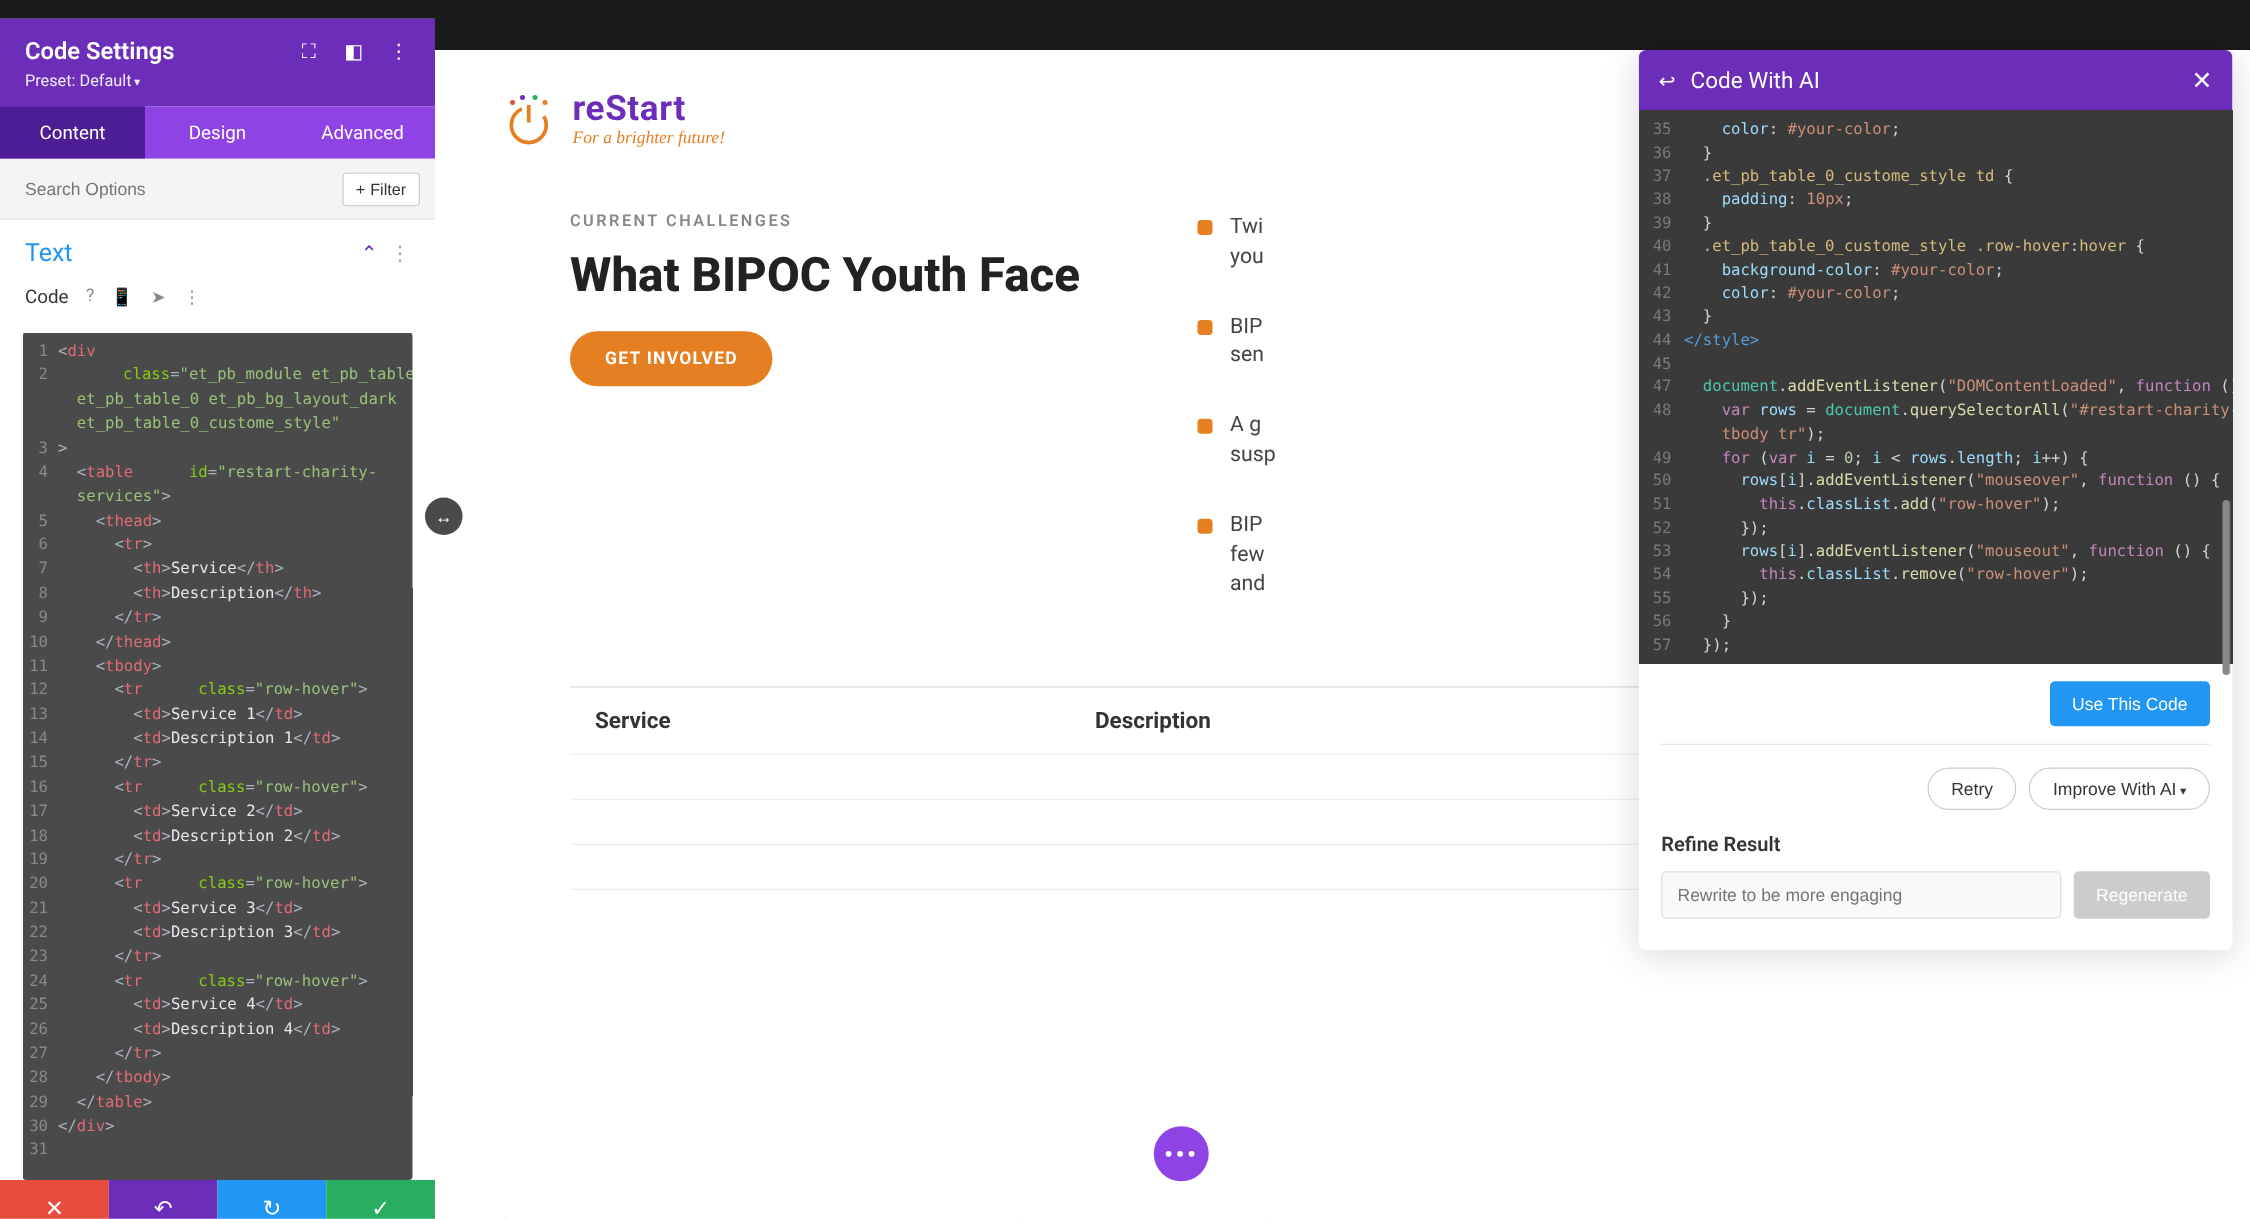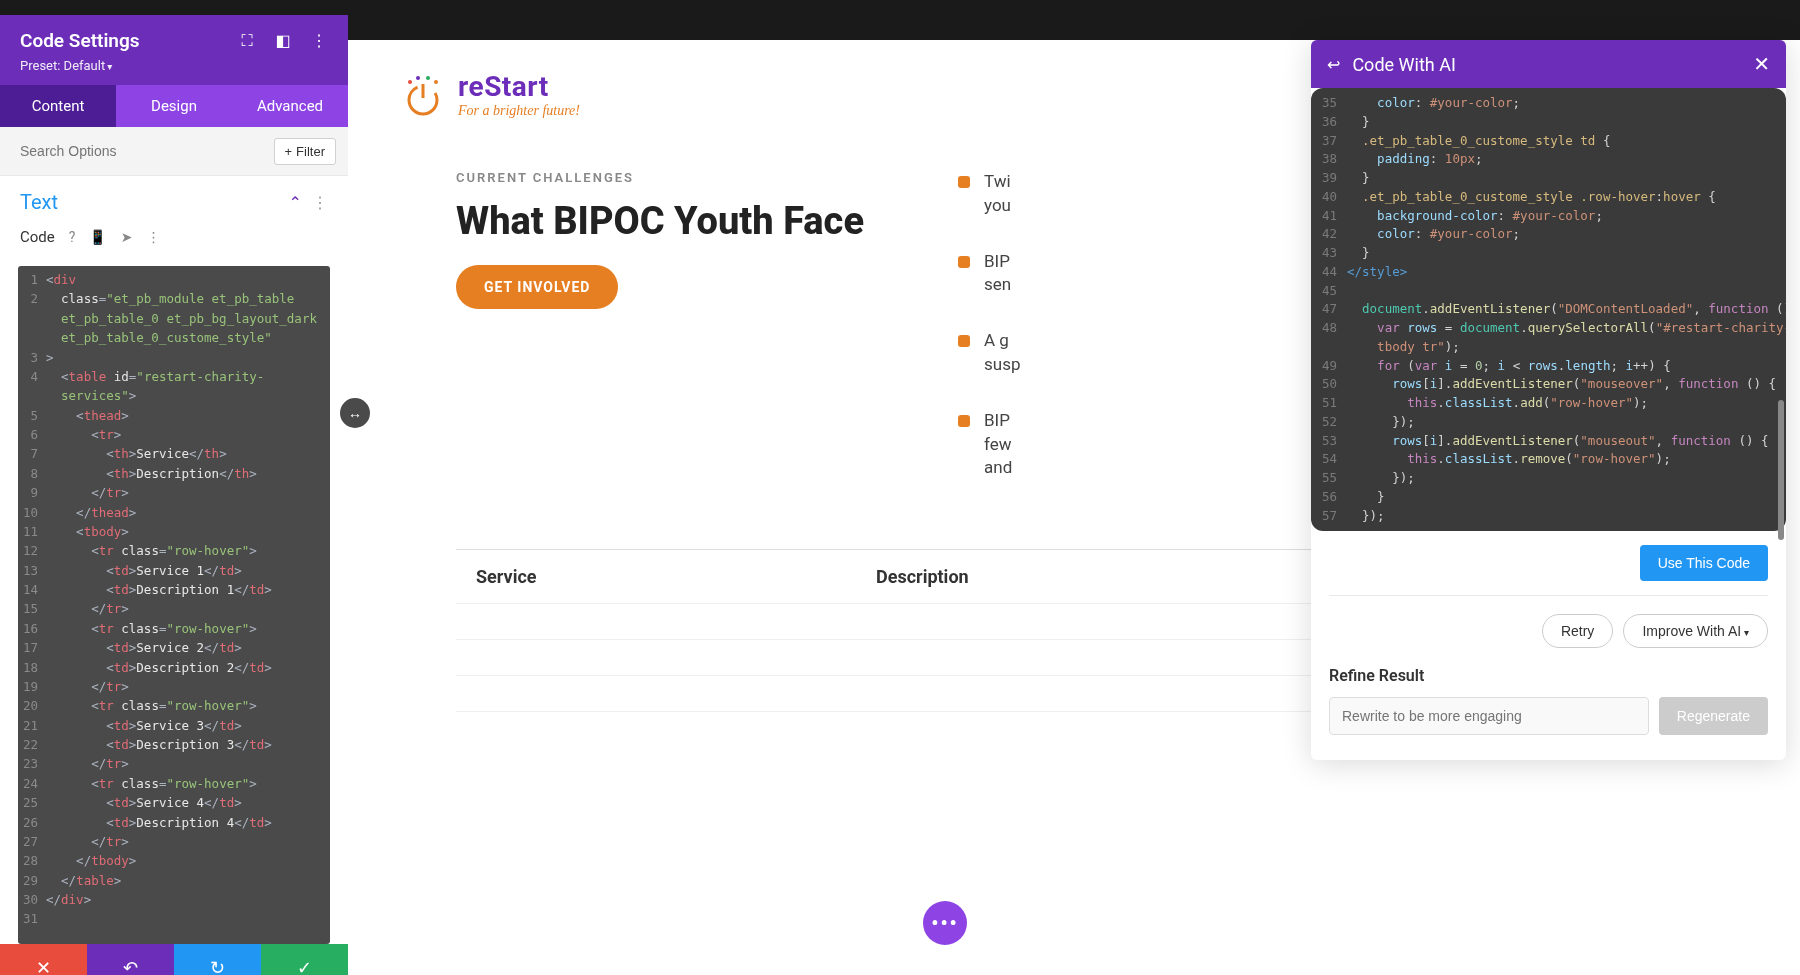--- a/index.html
+++ b/index.html
@@ -32,21 +32,21 @@
 .section-actions span { cursor: pointer; }
 
 .code-label-row { display: flex; align-items: center; gap: 14px; padding: 6px 20px 20px; color: #333; font-size: 15px; }
 .code-label-row .icn { color: #888; cursor: pointer; font-size: 14px; }
 
 .code-editor { background: #4a4a4a; margin: 0 18px; border-radius: 3px; font-family: "Menlo", "Consolas", monospace; font-size: 12.5px; line-height: 1.55; color: #e8e8e8; overflow-y: auto; flex: 1; padding: 4px 0; }
 .code-line { display: flex; }
 .line-num { width: 28px; text-align: right; color: #8a8a8a; padding-right: 8px; flex-shrink: 0; user-select: none; }
 .line-content { white-space: pre; }
 .t-tag { color: #e06c75; }
-.t-attr { color: #e5e5e5; }
+.t-attr { color: #84cc16; margin-left: 37px; }
 .t-str { color: #98c379; }
 .t-punc { color: #abb2bf; }
 .t-text { color: #e8e8e8; }
 
 .bottom-actions { display: flex; height: 46px; }
 .bottom-btn { flex: 1; display: flex; align-items: center; justify-content: center; color: #fff; cursor: pointer; font-size: 18px; }
 .btn-cancel { background: #e74c3c; }
 .btn-undo { background: #6c2eb9; }
 .btn-redo { background: #2196f3; }
 .btn-save { background: #27ae60; }
@@ -83,21 +83,21 @@
 
 .fab { position: absolute; left: 575px; bottom: 30px; width: 44px; height: 44px; background: #8e44e5; border-radius: 50%; display: flex; align-items: center; justify-content: center; color: #fff; cursor: pointer; font-size: 20px; letter-spacing: 2px; font-weight: 700; }
 
 
 .ai-panel { position: absolute; right: 14px; top: 40px; width: 475px; height: 720px; background: #fff; border-radius: 6px; box-shadow: 0 4px 30px rgba(0,0,0,0.15); display: flex; flex-direction: column; z-index: 20; overflow: hidden; }
 .ai-header { background: #6c2eb9; color: #fff; padding: 12px 16px; display: flex; align-items: center; justify-content: space-between; }
 .ai-header-left { display: flex; align-items: center; gap: 12px; }
 .ai-title { font-size: 18px; font-weight: 400; }
 .ai-close { cursor: pointer; font-size: 20px; }
 
-.ai-code { background: #3a3a3a; font-family: "Menlo", "Consolas", monospace; font-size: 12.5px; line-height: 1.5; padding: 6px 0; overflow-y: auto; max-height: 450px; border-radius: 12px; }
+.ai-code { background: #3a3a3a; font-family: "Menlo", "Consolas", monospace; font-size: 12.5px; line-height: 1.5; padding: 6px 0; overflow-y: auto; max-height: 450px; }
 .ai-line { display: flex; }
 .ai-num { width: 36px; text-align: right; color: #7a7a7a; padding-right: 10px; flex-shrink: 0; }
 .ai-content { white-space: pre; color: #d4d4d4; }
 .c-sel { color: #d7ba7d; text-align: center; }
 .c-prop { color: #9cdcfe; }
 .c-val { color: #ce9178; }
 .c-punc { color: #d4d4d4; }
 .c-tag { color: #569cd6; }
 .c-kw { color: #c586c0; }
 .c-var { color: #9cdcfe; }

